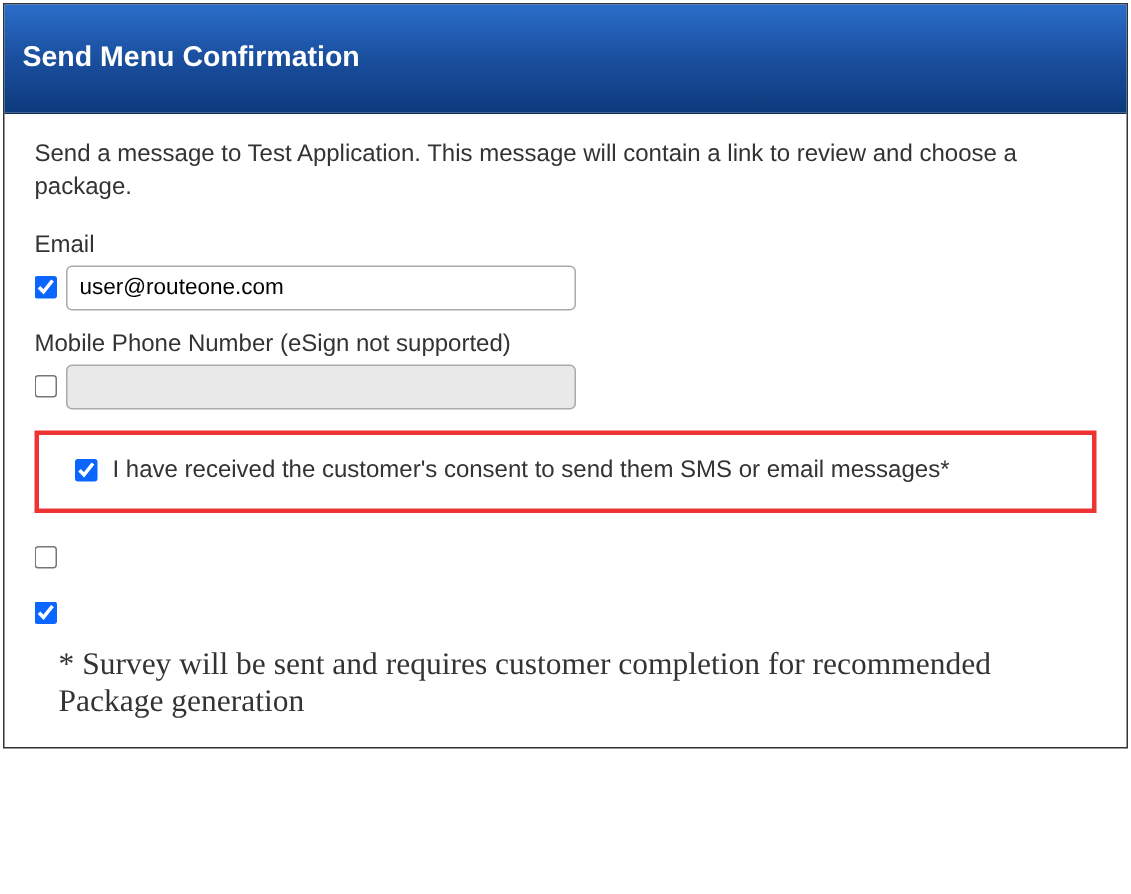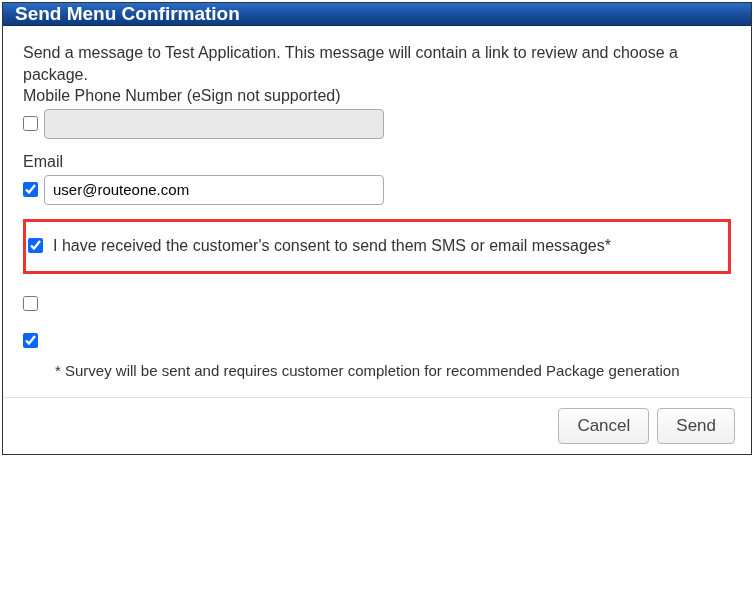--- a/index.html
+++ b/index.html
@@ -15,29 +15,30 @@
     .dialog {
       width: 750px;
       border: 1px solid #333;
       background: #fff;
     }
     .dialog-header {
       background: linear-gradient(to bottom, #2a6dc9 0%, #1a4f9e 50%, #0d3a7d 100%);
       color: #fff;
       font-size: 19px;
       font-weight: bold;
-      padding: 0 12px;
+      padding: 25px 12px;
       border-bottom: 1px solid #0a2d5e;
     }
     .dialog-body {
       padding: 16px 20px 10px 20px;
       color: #333;
       font-size: 16px;
     }
     .intro-text {
+      margin-bottom: 18px;
       line-height: 1.4;
     }
     .field-group {
       margin-bottom: 14px;
     }
     .field-label {
       display: block;
       margin-bottom: 4px;
       font-size: 16px;
     }
@@ -77,31 +78,32 @@
       accent-color: #0a66ff;
       margin-top: 2px;
       flex-shrink: 0;
     }
     .checkbox-row label {
       font-size: 16px;
       line-height: 1.3;
     }
     .highlight-box {
       border: 3px solid #ee3333;
-      padding: 14px 2px;
+      padding: 14px 24px;
       margin-bottom: 20px;
     }
     .highlight-box .checkbox-row {
       margin-bottom: 0;
     }
     .note-text {
-      font-size: 15px;
-      margin-left: 32px;
+      font-size: 21px;
+      margin-left: 16px;
       margin-top: -6px;
       margin-bottom: 8px;
+      font-family: Liberation Serif, serif;
     }
     .dialog-footer {
       border-top: 1px solid #e0e0e0;
       padding: 10px 16px;
       display: flex;
       justify-content: flex-end;
       gap: 8px;
     }
     .btn {
       padding: 7px 18px;
@@ -116,32 +118,32 @@
 </head>
 <body>
 
 <div class="dialog">
   <div class="dialog-header">Send Menu Confirmation</div>
 
   <div class="dialog-body">
     <p class="intro-text">Send a message to Test Application. This message will contain a link to review and choose a package.</p>
 
     <div class="field-group">
+      <span class="field-label">Email</span>
+      <div class="field-row">
+        <input type="checkbox" checked="" style="">
+        <input type="text" class="text-input" value="user@routeone.com" style="">
+      </div>
+    </div>
+
+    <div class="field-group">
       <span class="field-label">Mobile Phone Number (eSign not supported)</span>
       <div class="field-row">
         <input type="checkbox" style="">
         <input type="text" class="text-input disabled" disabled="" value="" style="">
-      </div>
-    </div>
-
-    <div class="field-group">
-      <span class="field-label">Email</span>
-      <div class="field-row">
-        <input type="checkbox" checked="" style="">
-        <input type="text" class="text-input" value="user@routeone.com" style="">
       </div>
     </div>
 
     <div class="highlight-box">
       <div class="checkbox-row">
         <input type="checkbox" checked="" style="">
         <label>I have received the customer's consent to send them SMS or email messages*</label>
       </div>
     </div>
 
@@ -150,17 +152,13 @@
     </div>
 
 
     <div class="checkbox-row">
       <input type="checkbox" checked="" style="">
     </div>
 
     <p class="note-text">* Survey will be sent and requires customer completion for recommended Package generation</p>
   </div>
 
-  <div class="dialog-footer">
-    <button class="btn">Cancel</button>
-    <button class="btn">Send</button>
-  </div>
 </div>
 
 </body></html>

